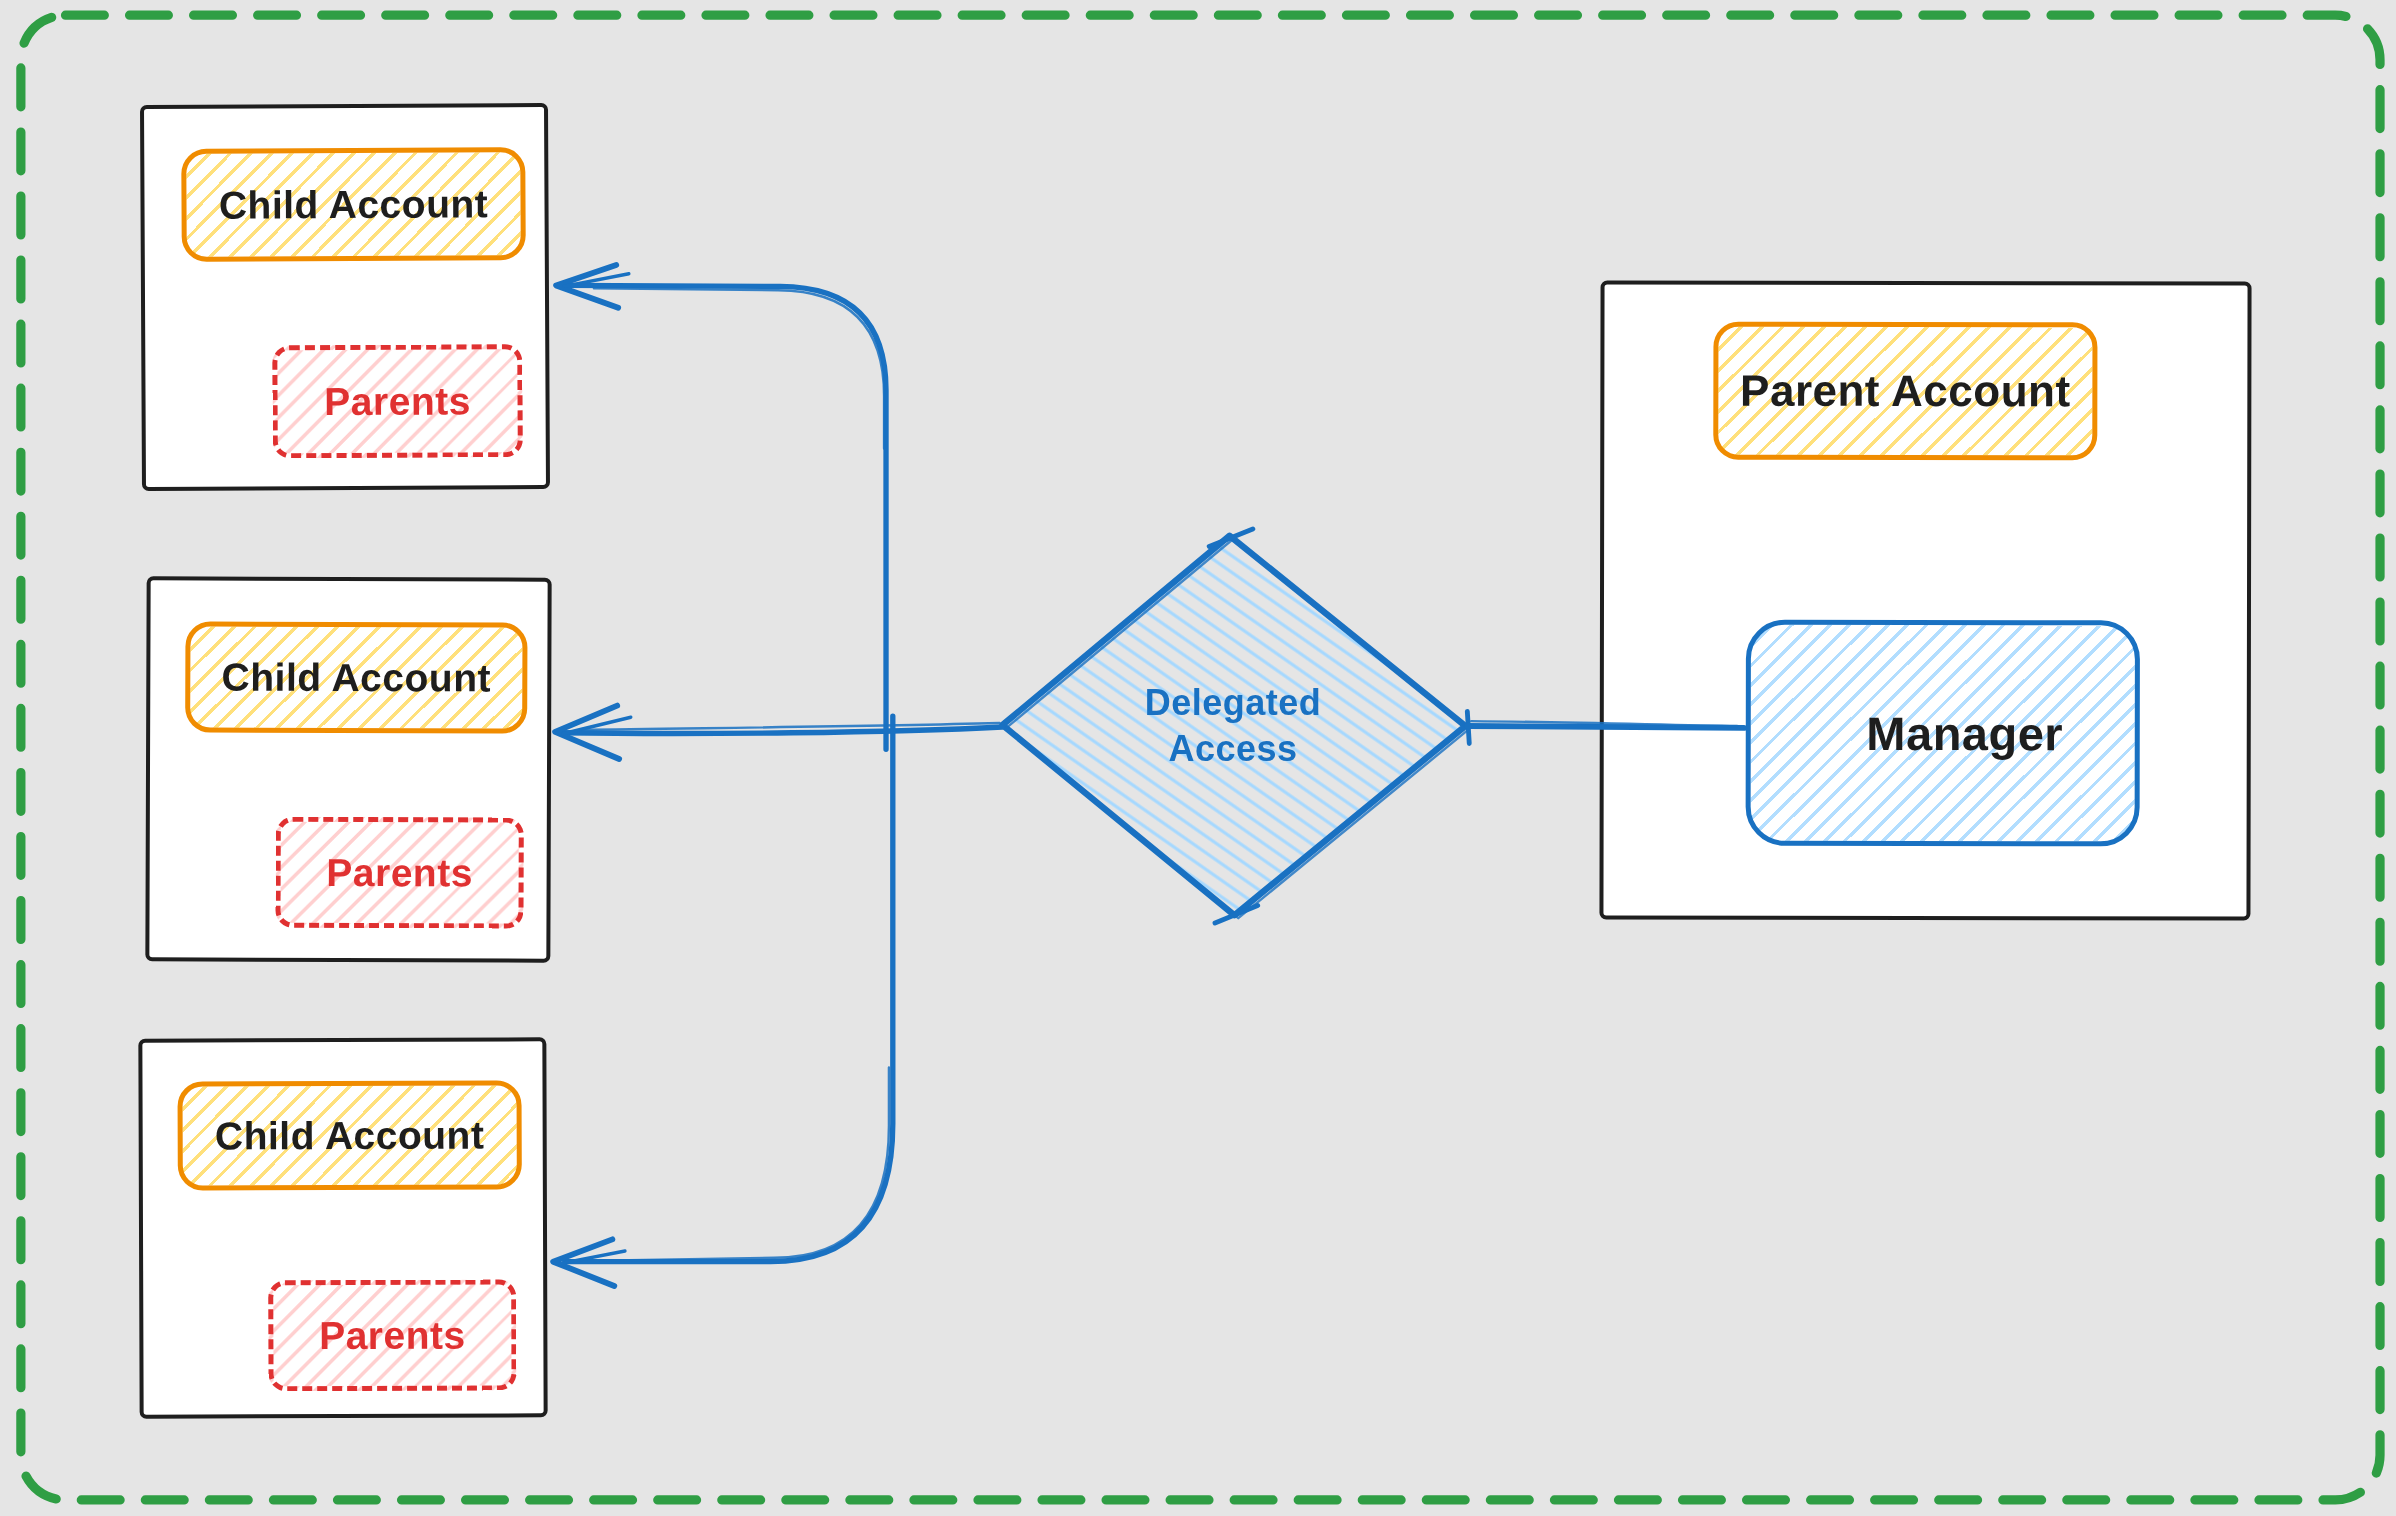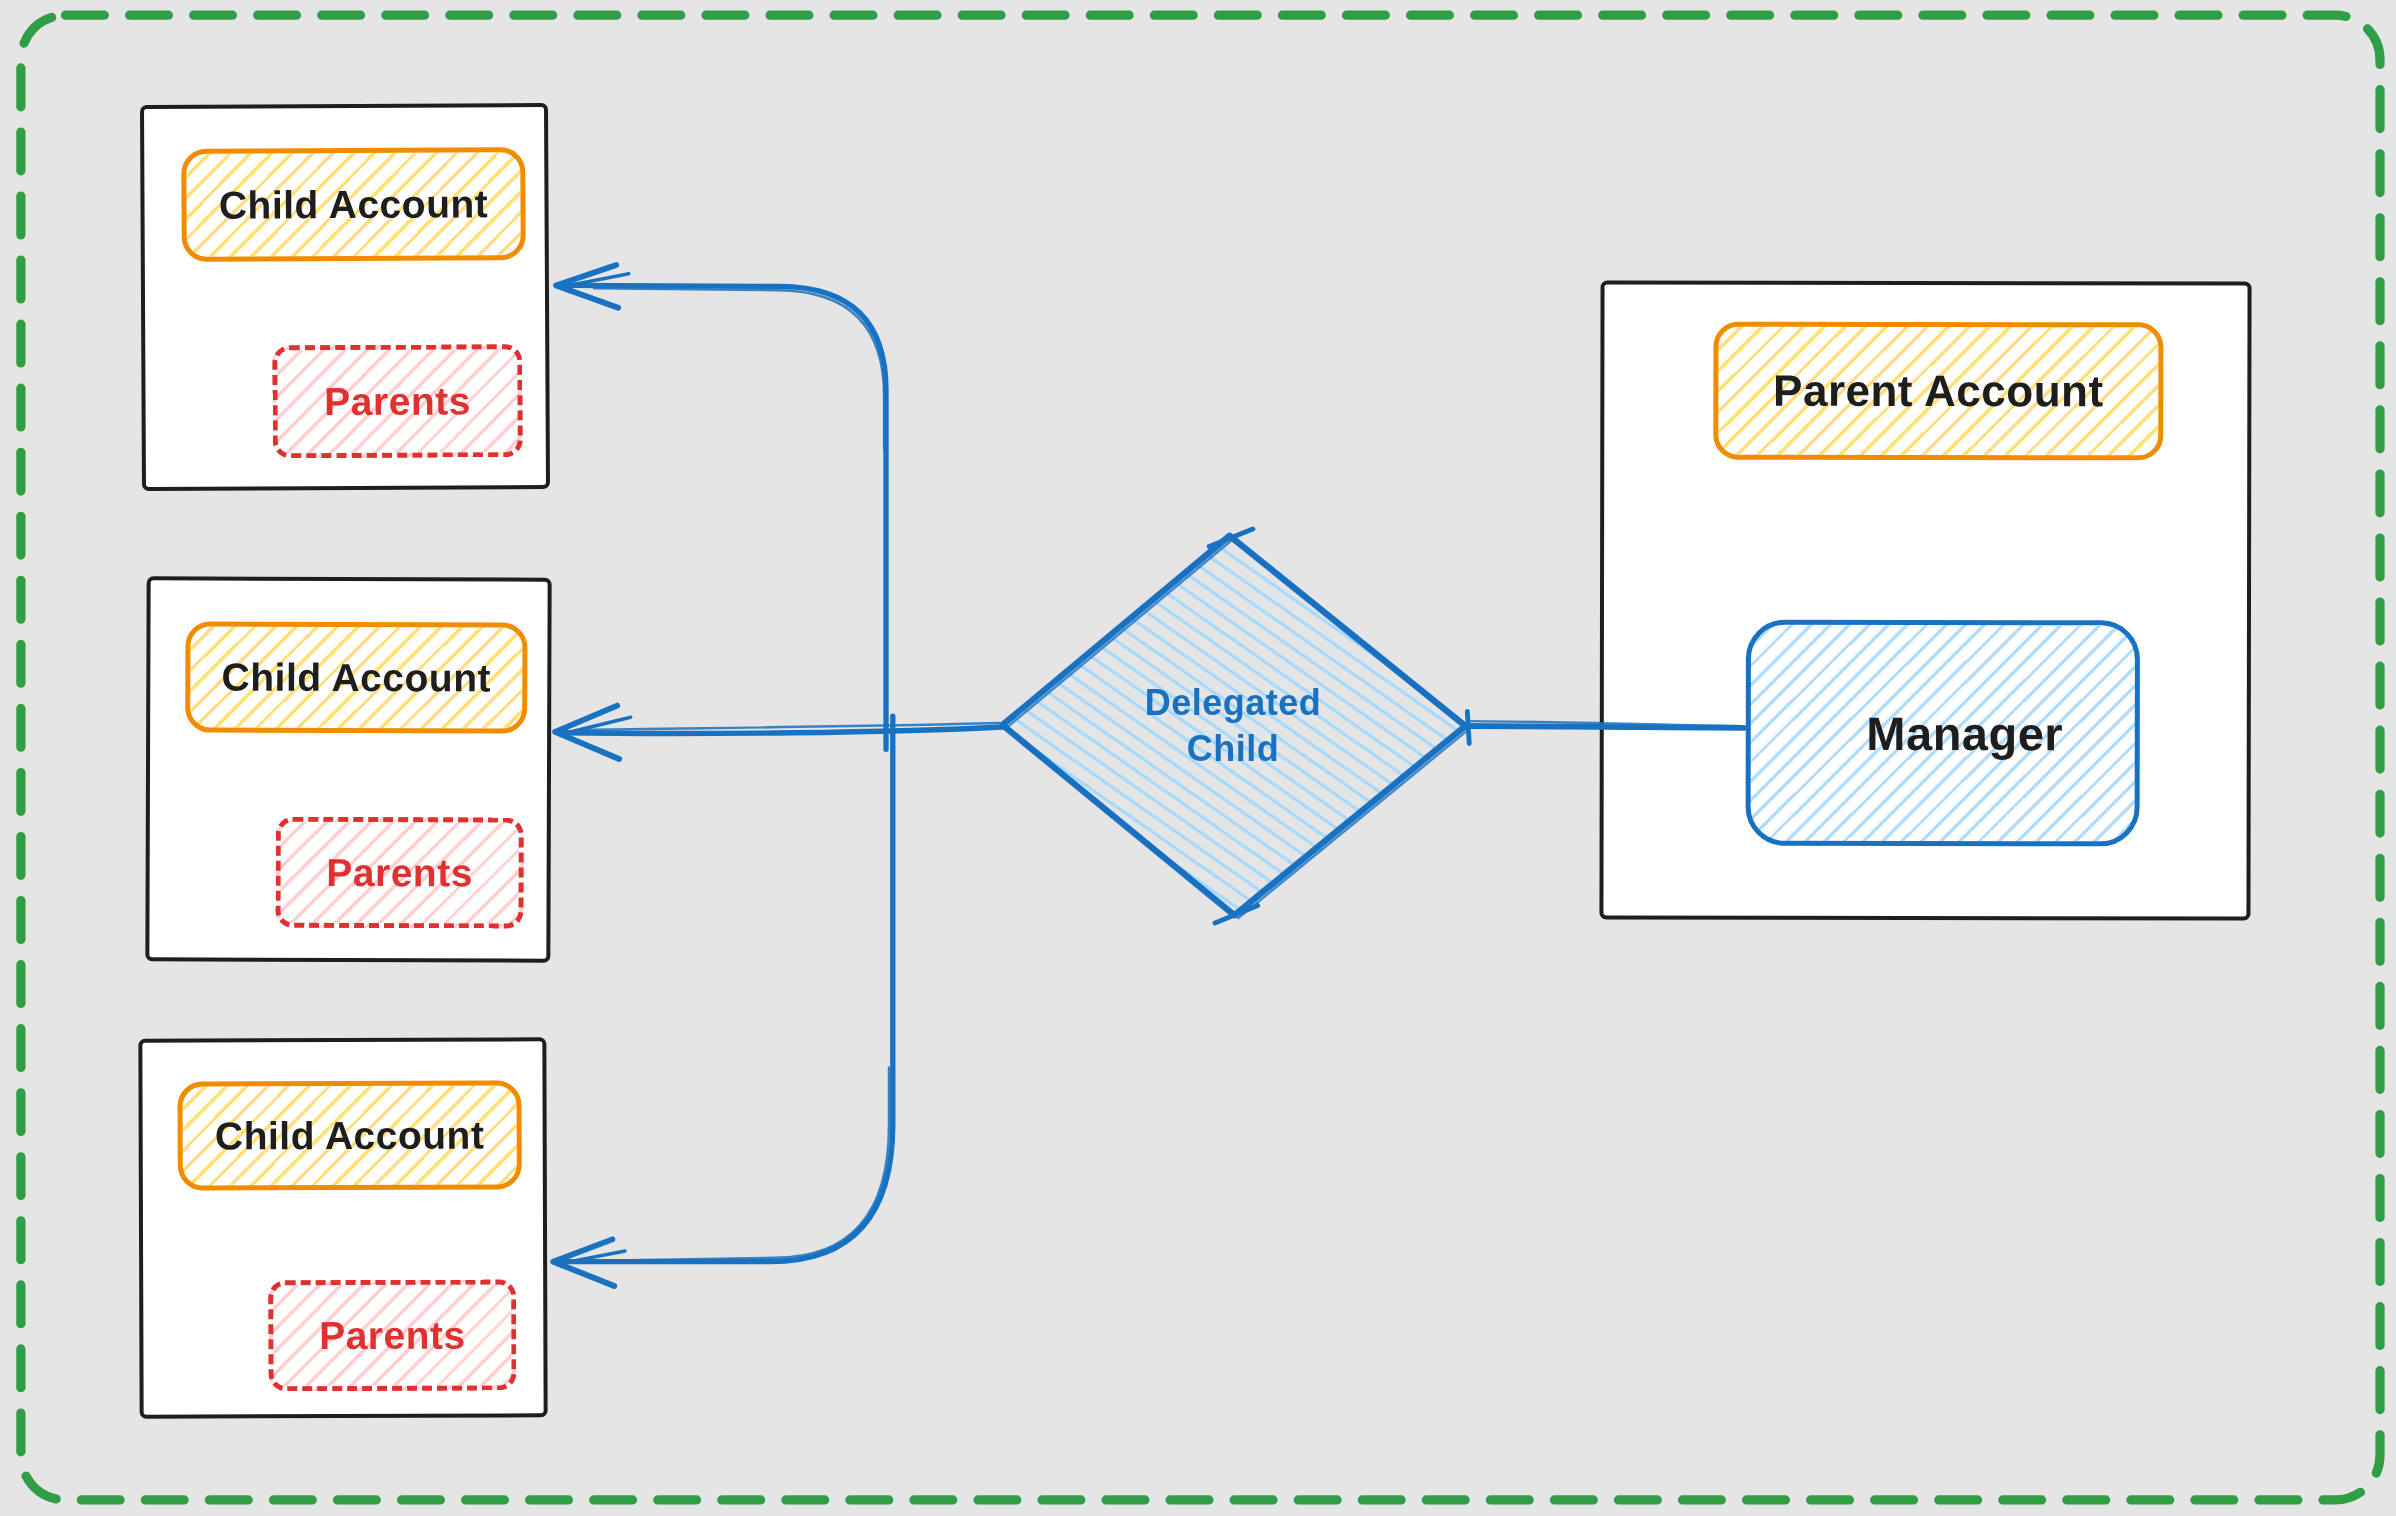--- a/index.html
+++ b/index.html
@@ -117,27 +117,27 @@
   <div class="node" style="left:139px;top:1038px;width:408px;height:380px;transform:rotate(-0.2deg);">
     <div class="tag orange" style="left:35px;top:39px;width:344px;height:109px;">
       <span>Child Account</span>
     </div>
     <div class="tag red" style="left:125px;top:238px;width:248px;height:111px;">
       <span>Parents</span>
     </div>
   </div>
 
   <div class="node" style="left:1600px;top:281px;width:651px;height:639px;transform:rotate(0.1deg);">
-    <div class="tag orange big" style="left:109px;top:37px;width:450px;height:138px;">
+    <div class="tag orange big" style="left:109px;top:37px;width:384px;height:138px;">
       <span>Parent Account</span>
     </div>
     <div class="tag manager" style="left:142px;top:335px;width:394px;height:226px;">
       <span>Manager</span>
     </div>
   </div>
 
   <div class="diamond-text">
     <div>Delegated</div>
-    <div>Child</div>
+    <div>Access</div>
   </div>
 
 </div>
 
 
 </body></html>

